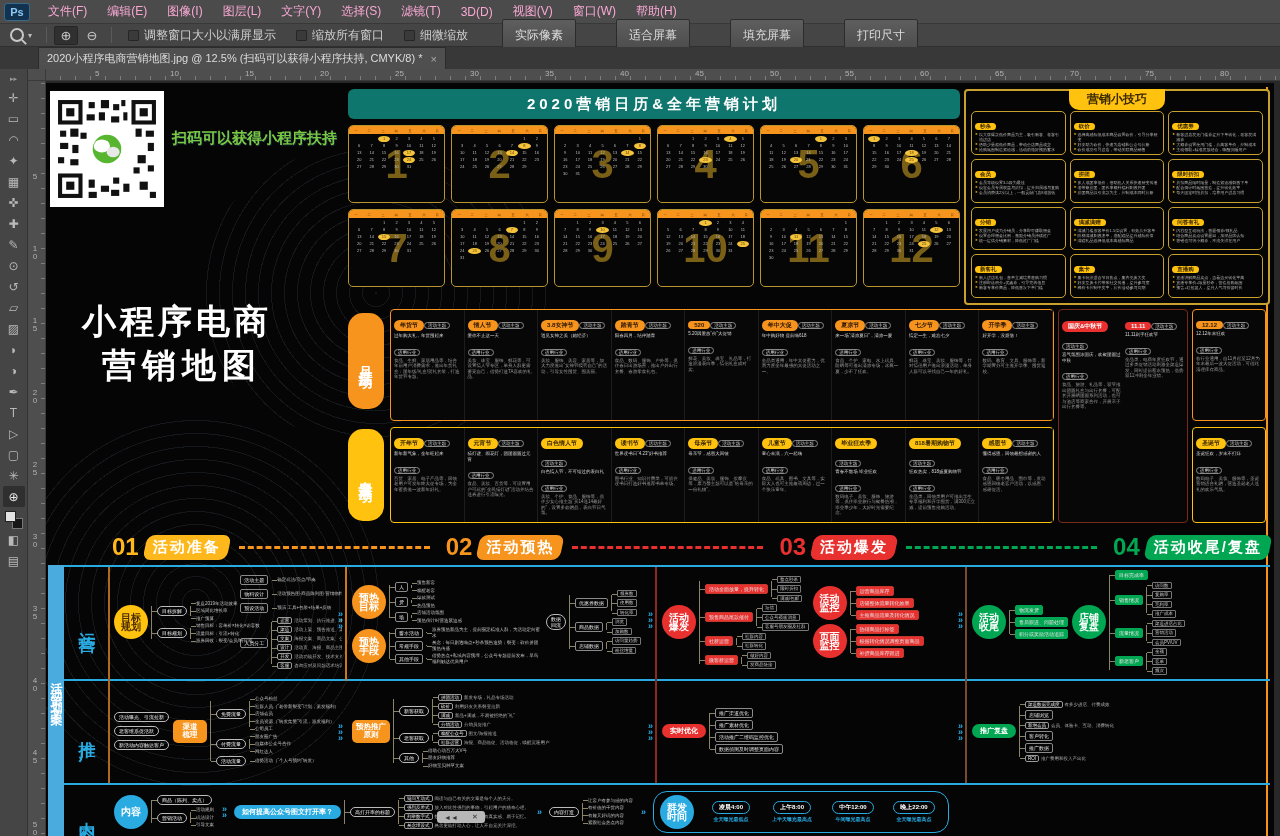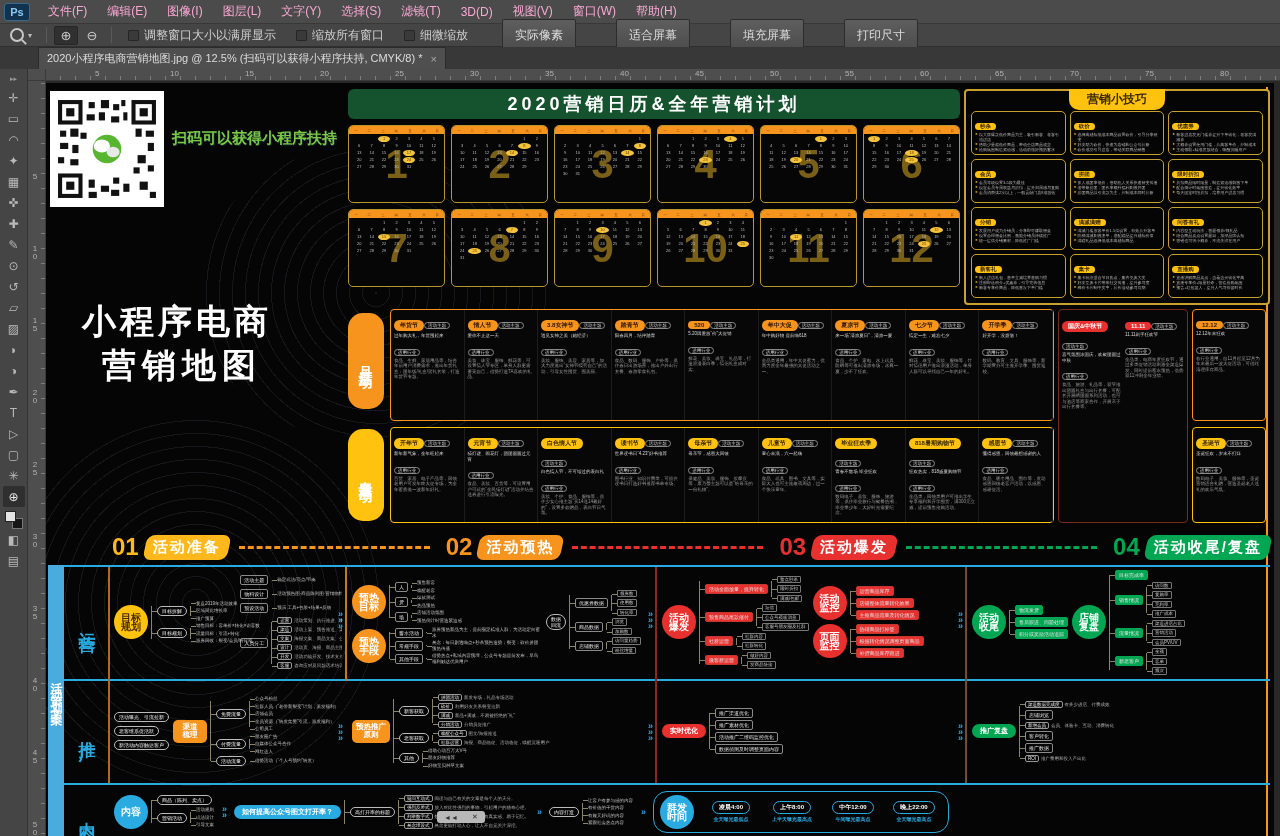--- a/index.html
+++ b/index.html
@@ -51,22 +51,22 @@
     background:repeating-radial-gradient(circle,rgba(95,115,135,.17) 0 1px,transparent 1px 13px)}
   .poster-right-border{position:absolute;right:6px;top:4px;width:2px;bottom:0;background:#F7941E}
   .qr{position:absolute;left:4px;top:8px;width:114px;height:116px;background:#fff;padding:6px}
   .qr svg{width:100%;height:100%}
   .qr-cap{position:absolute;left:126px;top:46px;font-size:15px;font-weight:bold;color:#7AC943;text-shadow:1px 1px 0 #123}
   .brand-year{position:absolute;left:26px;top:118px;font-size:78px;font-weight:900;letter-spacing:2px;
     background:repeating-linear-gradient(180deg,#e8733a 0 3px,#7aaec8 3px 5px,#f0e0c0 5px 7px,#c8552a 7px 9px,#e8a05a 9px 11px);
     -webkit-background-clip:text;background-clip:text;color:transparent}
   .brand-l1{position:absolute;left:36px;top:216px;font-size:34px;font-weight:900;color:#fff;letter-spacing:4px}
   .brand-l2{position:absolute;left:56px;top:260px;font-size:34px;font-weight:900;color:#fff;letter-spacing:6px}
-  .banner{position:absolute;left:302px;top:6px;width:612px;height:30px;background:#14532d;border-radius:6px;
-    display:flex;align-items:center;justify-content:center;color:#fff;font-size:18px;font-weight:bold;letter-spacing:4px}
+  .banner{position:absolute;left:302px;top:6px;width:612px;height:30px;background:#0f766e;border-radius:6px;
+    display:flex;align-items:center;justify-content:center;color:#fff;font-size:15px;font-weight:bold;letter-spacing:4px}
   
   .cal-grid{position:absolute;left:302px;top:42px;width:612px;height:162px;display:grid;
     grid-template-columns:repeat(6,1fr);grid-template-rows:1fr 1fr;gap:6px}
   .cal{position:relative;border:1px solid #b8952e;border-radius:5px;background:#060606;overflow:hidden}
   .cal-head{height:8px;background:#F7941E;display:flex;justify-content:space-around;align-items:center}
   .cal-head i{font-style:normal;font-size:4px;color:#5a3000;transform:scale(.8)}
   .cal-days{position:relative;z-index:2;display:grid;grid-template-columns:repeat(7,1fr);padding:2px 4px;row-gap:1px}
   .cal-days b{font-weight:normal;font-size:4px;line-height:6px;color:#bdbdbd;text-align:center}
   .cal-days b.mk{background:#F5C33B;color:#5a4200;border-radius:50%}
   .cal-num{position:absolute;z-index:1;inset:0;display:flex;align-items:center;justify-content:center;

